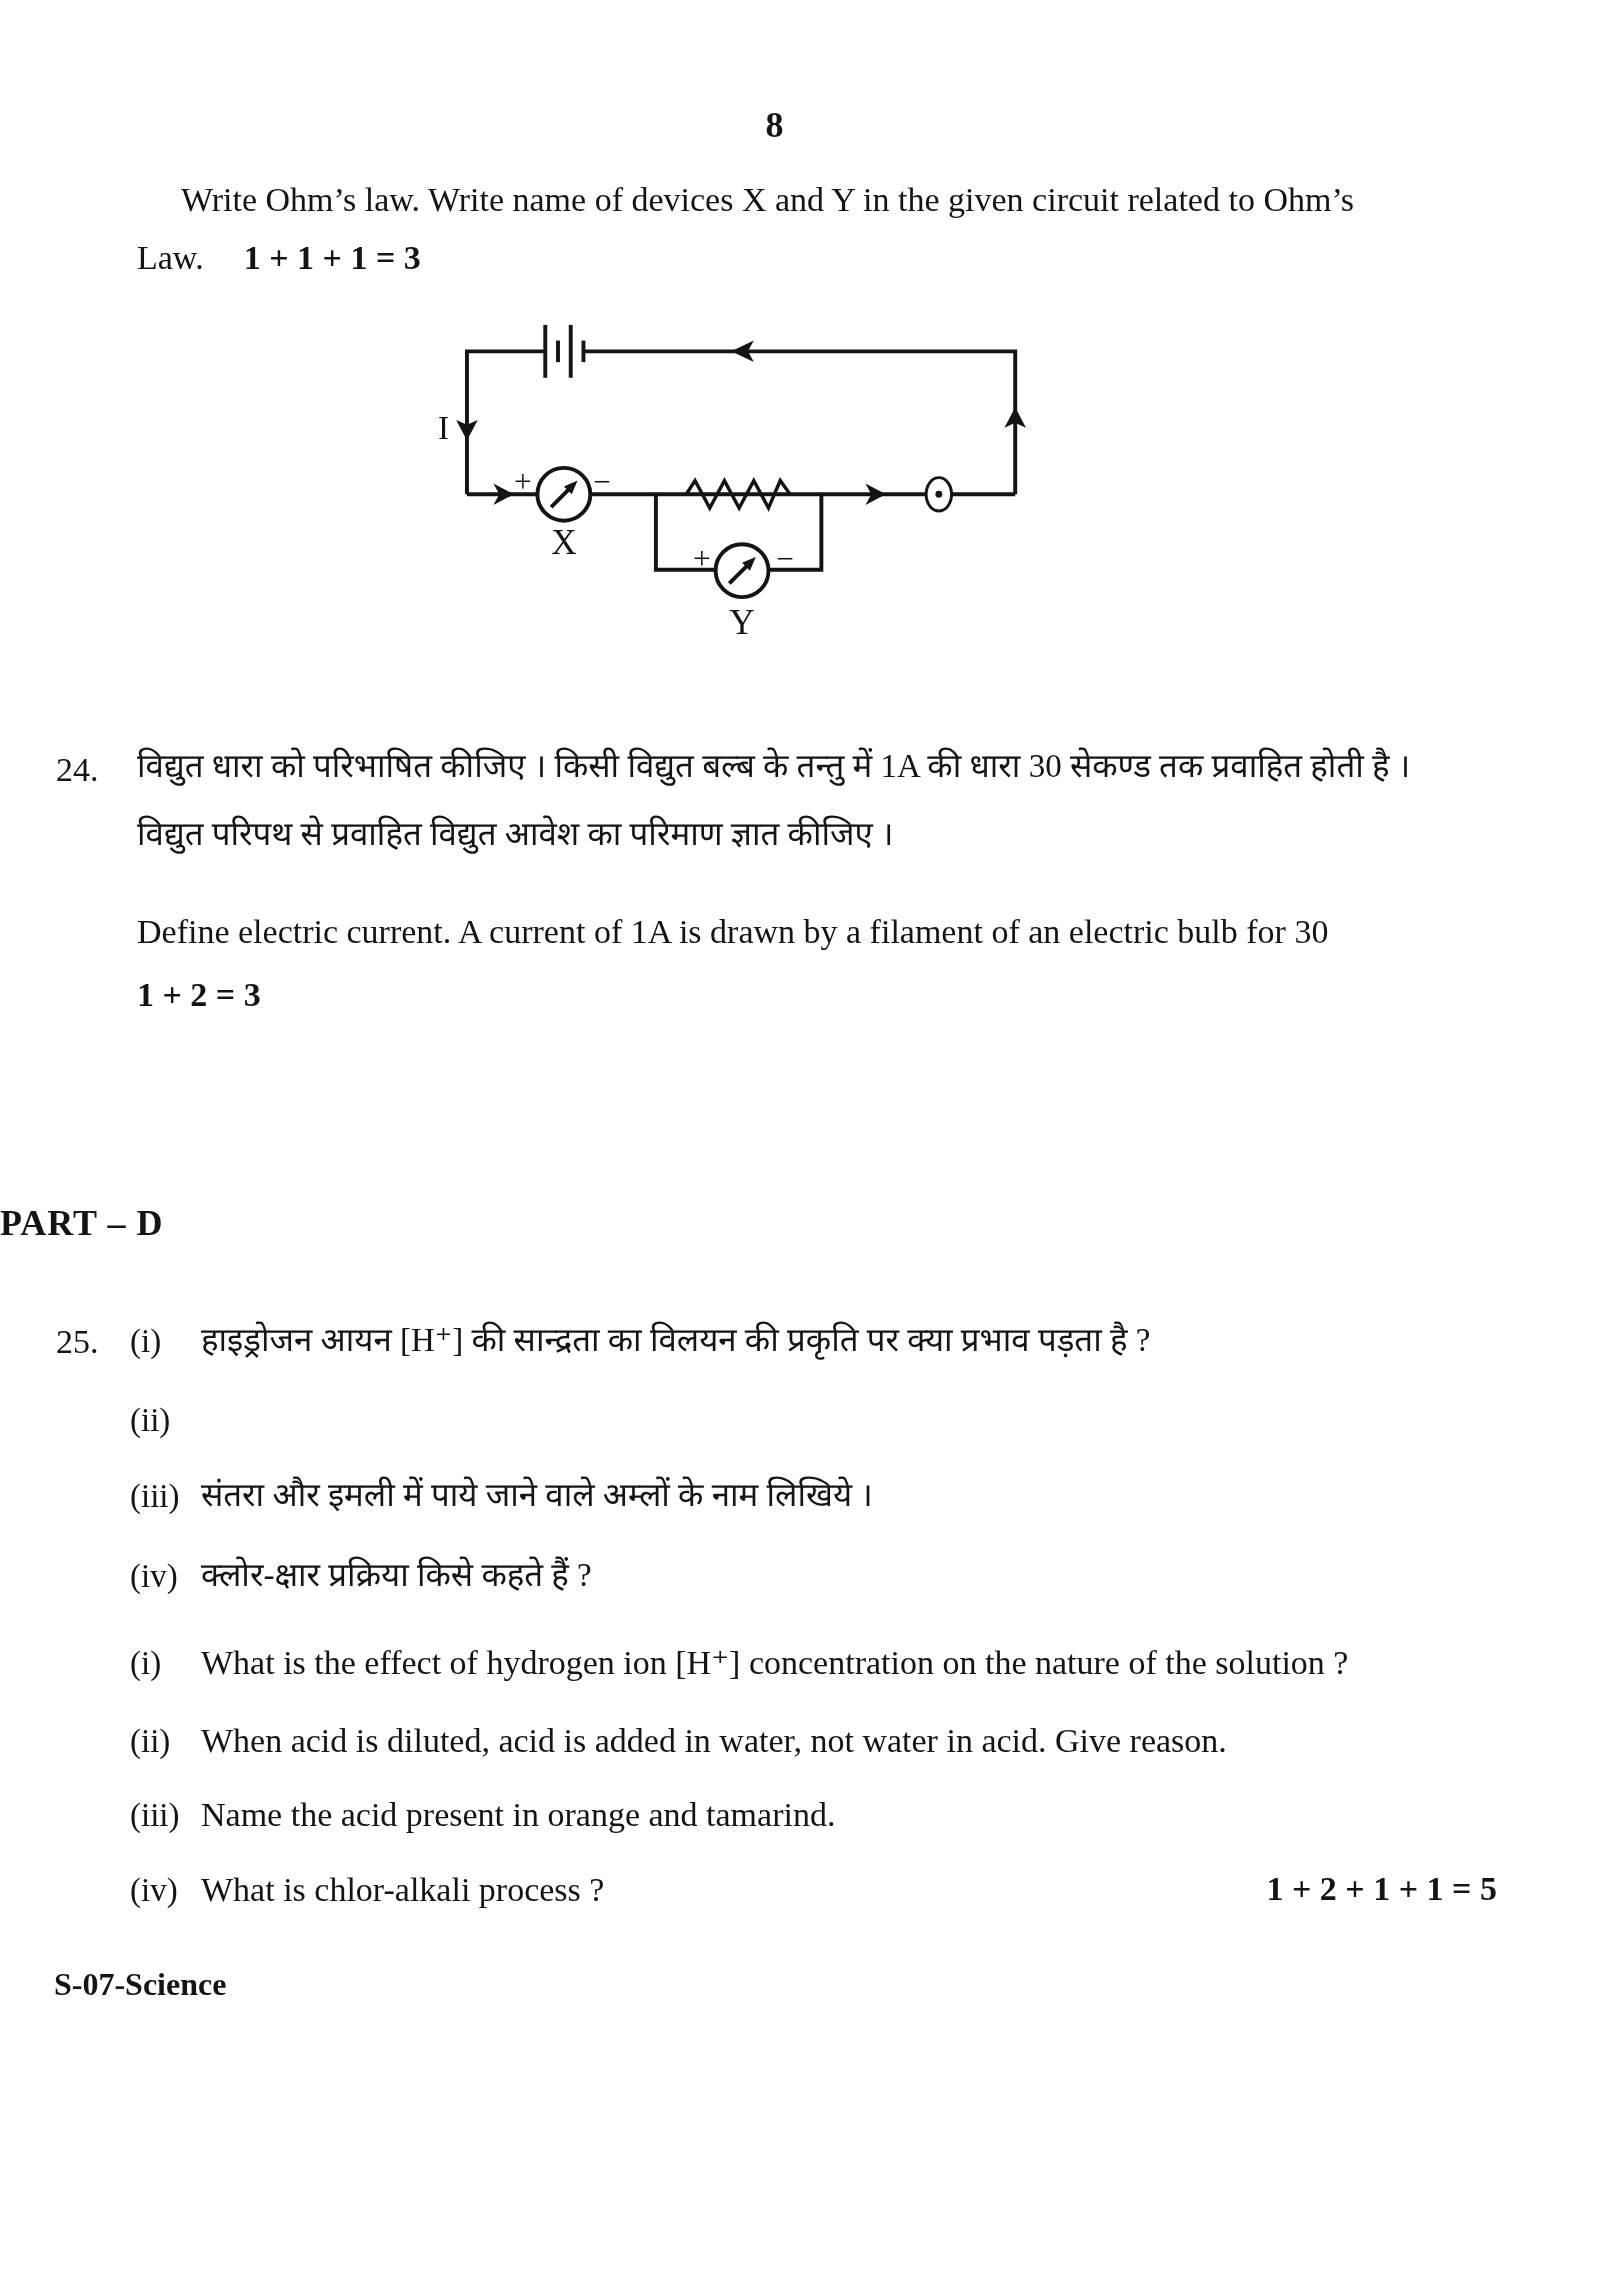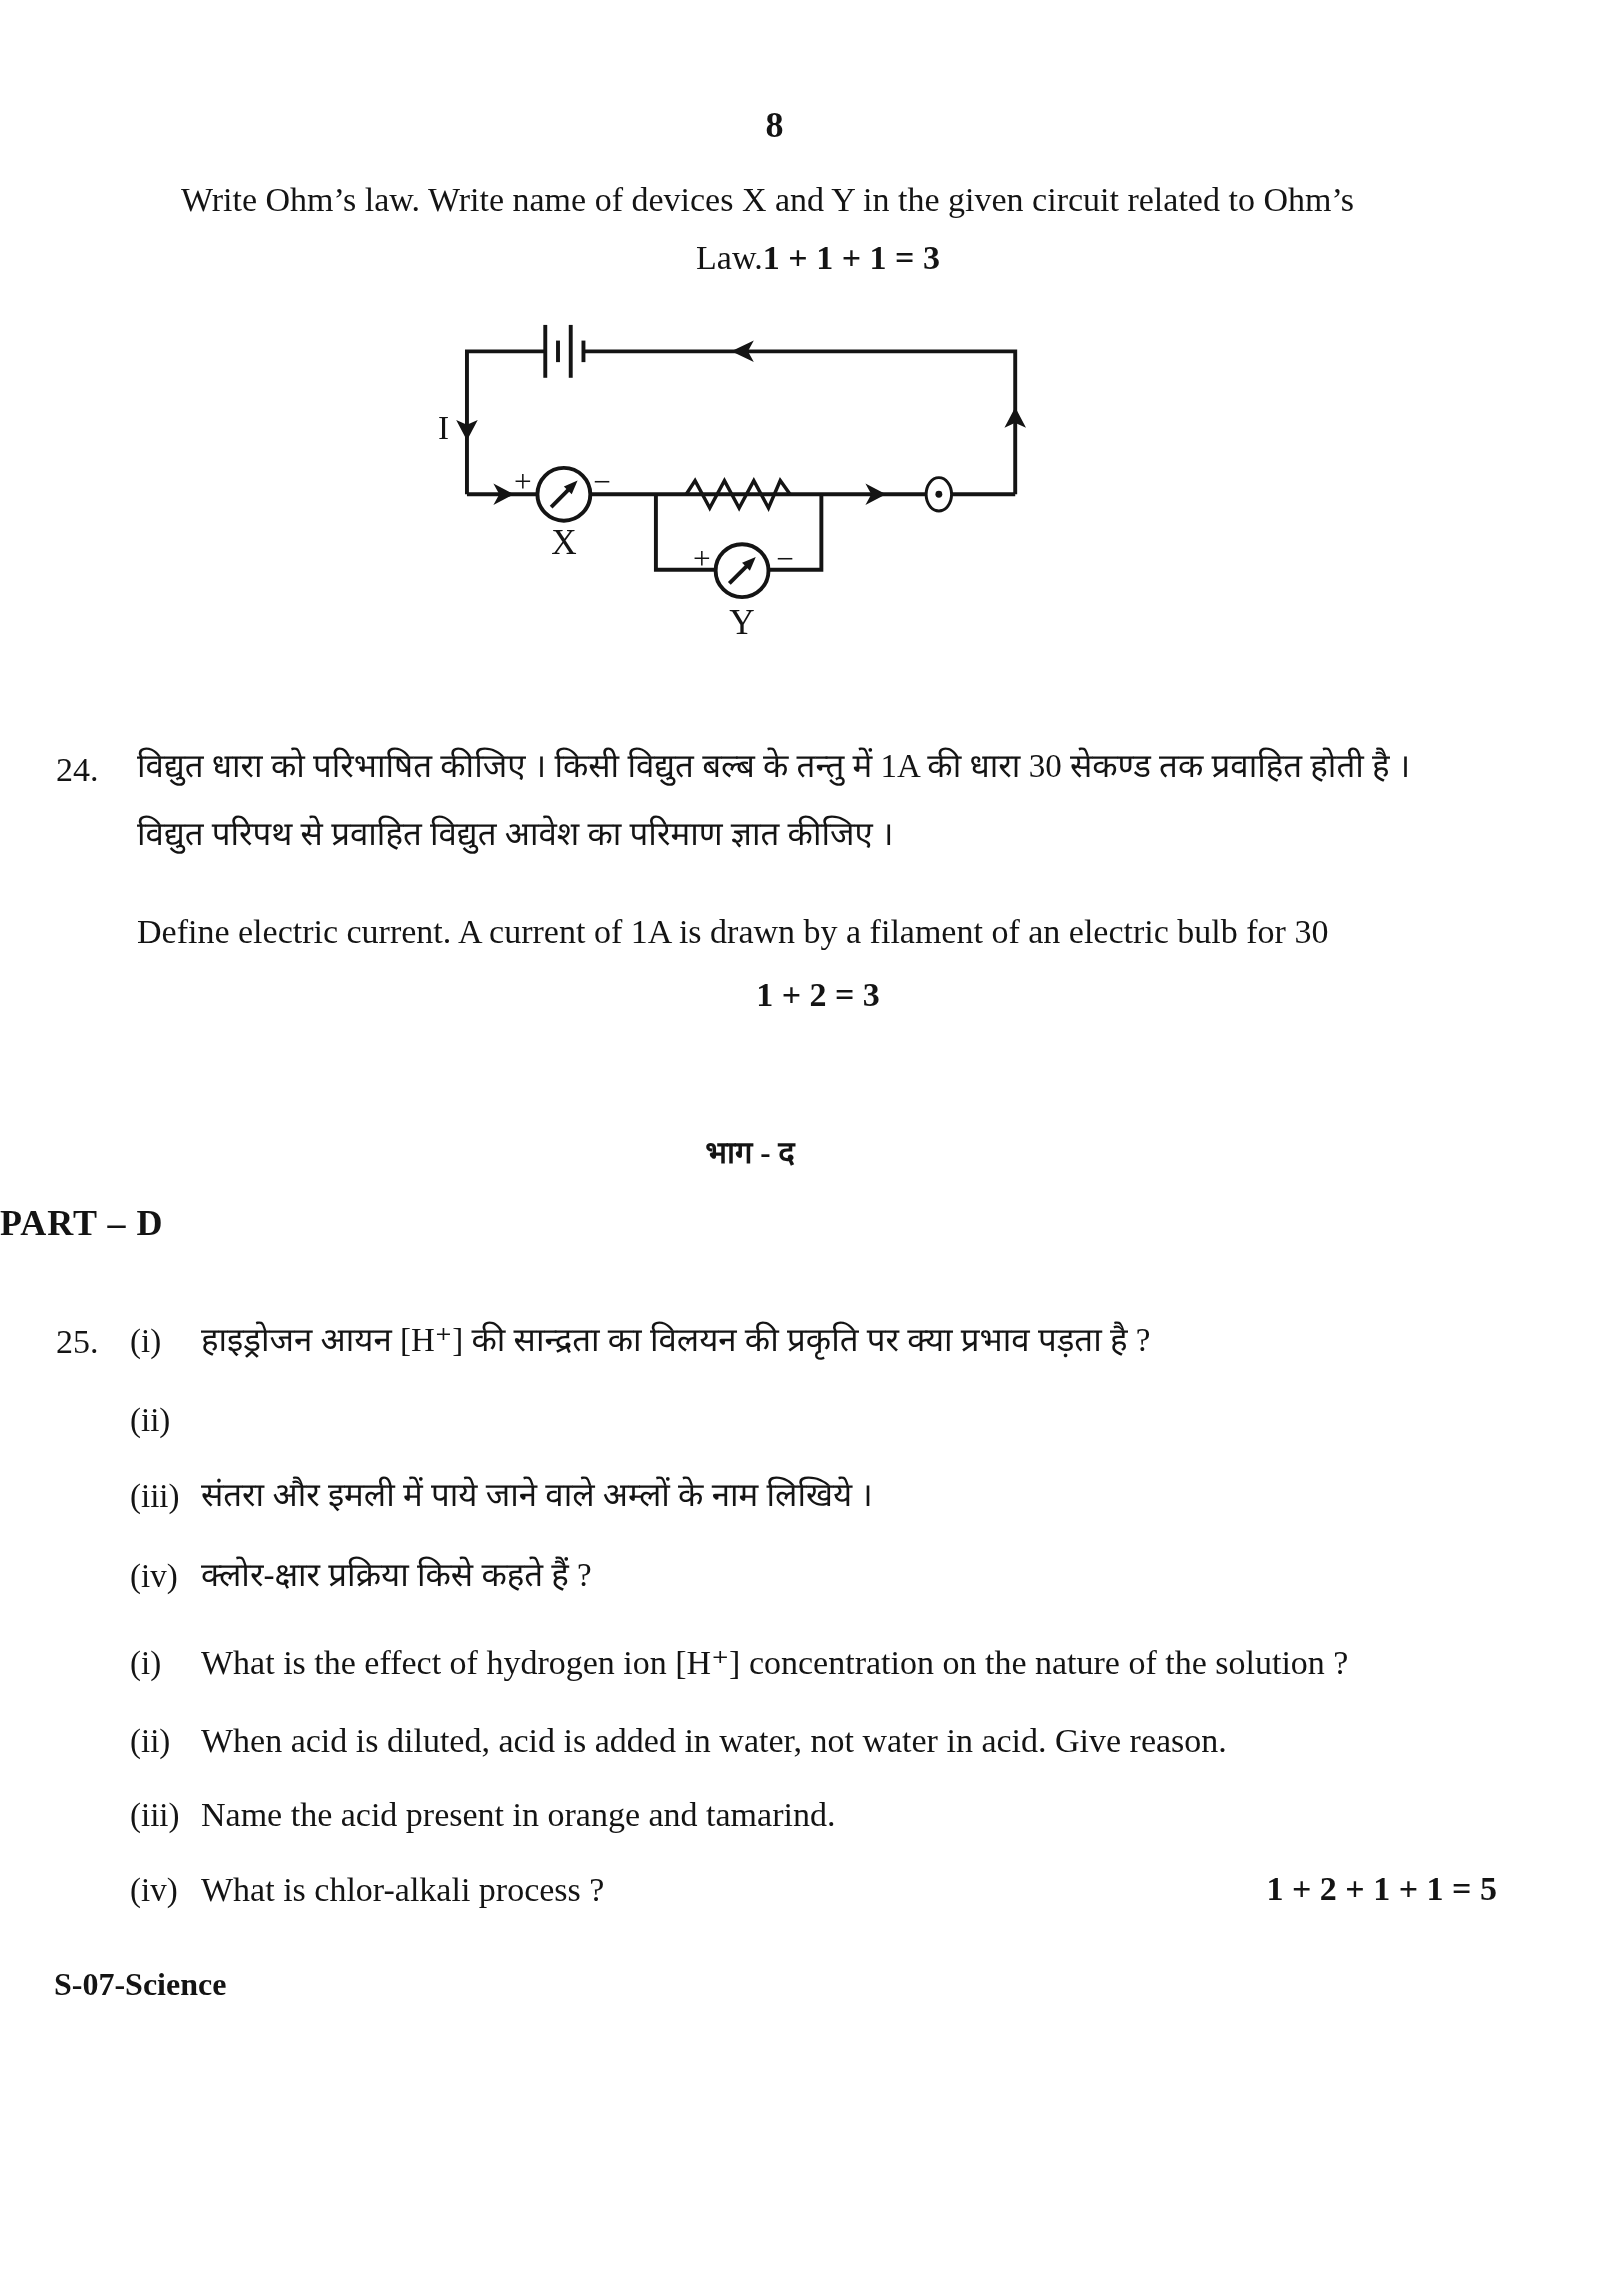--- a/index.html
+++ b/index.html
@@ -8,21 +8,21 @@
   .abs{position:absolute;}
   .body-en{font-size:34px;line-height:1.15;}
   .body-hi{font-size:33px;line-height:1.2;}
   .marks{font-weight:bold;font-size:34px;white-space:nowrap;}
   .qnum{font-size:34px;}
   .roman{font-size:33px;}
   .pagenum{font-size:36px;font-weight:bold;text-align:center;}
   .sec-hi{font-size:31px;font-weight:bold;text-align:center;}
   .sec-en{font-size:36px;font-weight:bold;text-align:left;letter-spacing:1px;}
   .footer{font-size:32px;font-weight:bold;}
-  .row{display:flex;justify-content:center;align-items:baseline;}
+  .row{display:flex;justify-content:flex-start;align-items:baseline;gap:40px;}
   svg text{font-family:"Liberation Serif","DejaVu Serif",serif;fill:#141414;}
 </style>
 </head>
 <body>
 
 <div class="page">
 
   <div class="abs pagenum" style="top:104px;left:0;width:1549px;">8</div>
 
   <div class="abs body-en" style="top:180px;left:137px;width:1372px;margin-left:44px;">Write Ohm’s law. Write name of devices X and Y in the given circuit related to Ohm’s</div>
@@ -85,21 +85,20 @@
   </div>
 
   <div class="abs qnum" style="top:751px;left:56px;">24.</div>
   <div class="abs body-hi" style="top:747px;left:137px;width:1382px;">विद्युत धारा को परिभाषित कीजिए । किसी विद्युत बल्ब के तन्तु में 1A की धारा 30 सेकण्ड तक प्रवाहित होती है ।</div>
   <div class="abs body-hi" style="top:815px;left:137px;width:1382px;">विद्युत परिपथ से प्रवाहित विद्युत आवेश का परिमाण ज्ञात कीजिए ।</div>
   <div class="abs body-en" style="top:912px;left:137px;width:1372px;">Define electric current. A current of 1A is drawn by a filament of an electric bulb for 30</div>
   <div class="abs row" style="top:976px;left:137px;width:1362px;">
     <span class="marks">1 + 2 = 3</span>
   </div>
 
-  <div class="abs sec-hi" style="top:1130px;left:0;width:1500px;">भाग - द</div>
   <div class="abs sec-en" style="top:1202px;left:0;width:1500px;">PART – D</div>
 
   <div class="abs qnum" style="top:1323px;left:56px;">25.</div>
 
   <div class="abs roman" style="top:1323px;left:130px;">(i)</div>
   <div class="abs body-hi" style="top:1321px;left:201px;width:1304px;">हाइड्रोजन आयन [H⁺] की सान्द्रता का विलयन की प्रकृति पर क्या प्रभाव पड़ता है ?</div>
 
   <div class="abs roman" style="top:1402px;left:130px;">(ii)</div>
 
   <div class="abs roman" style="top:1478px;left:130px;">(iii)</div>

